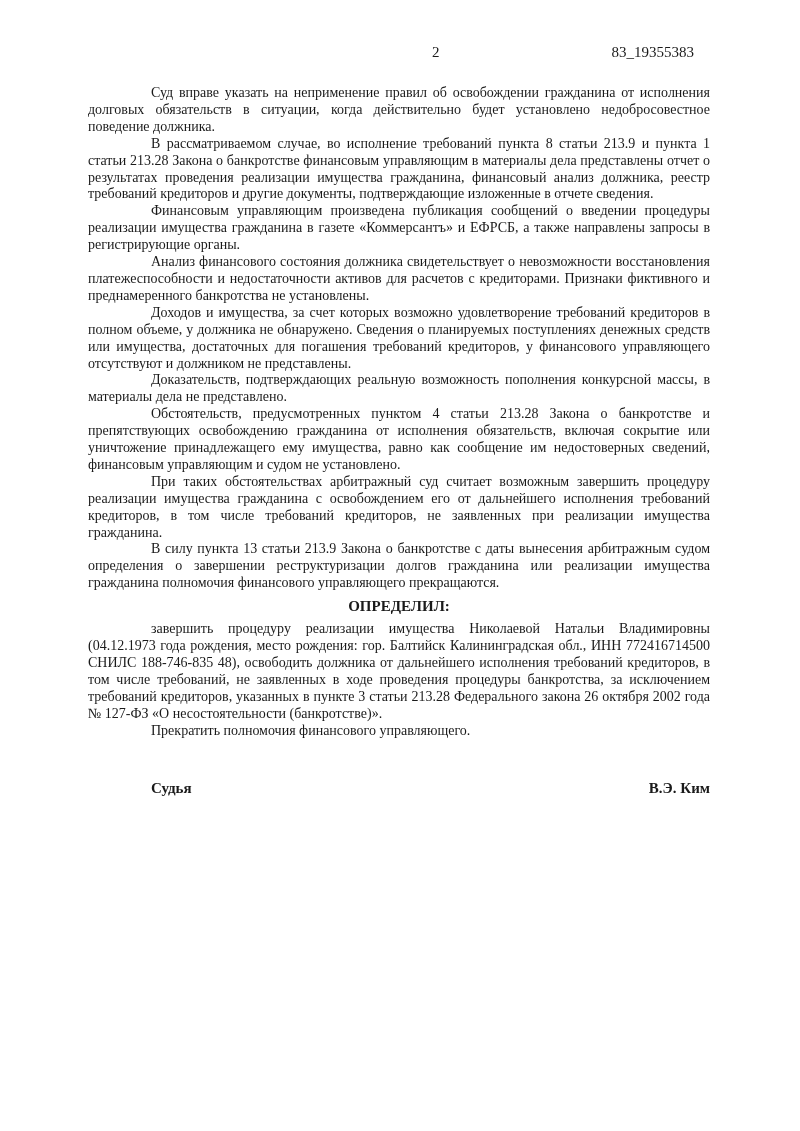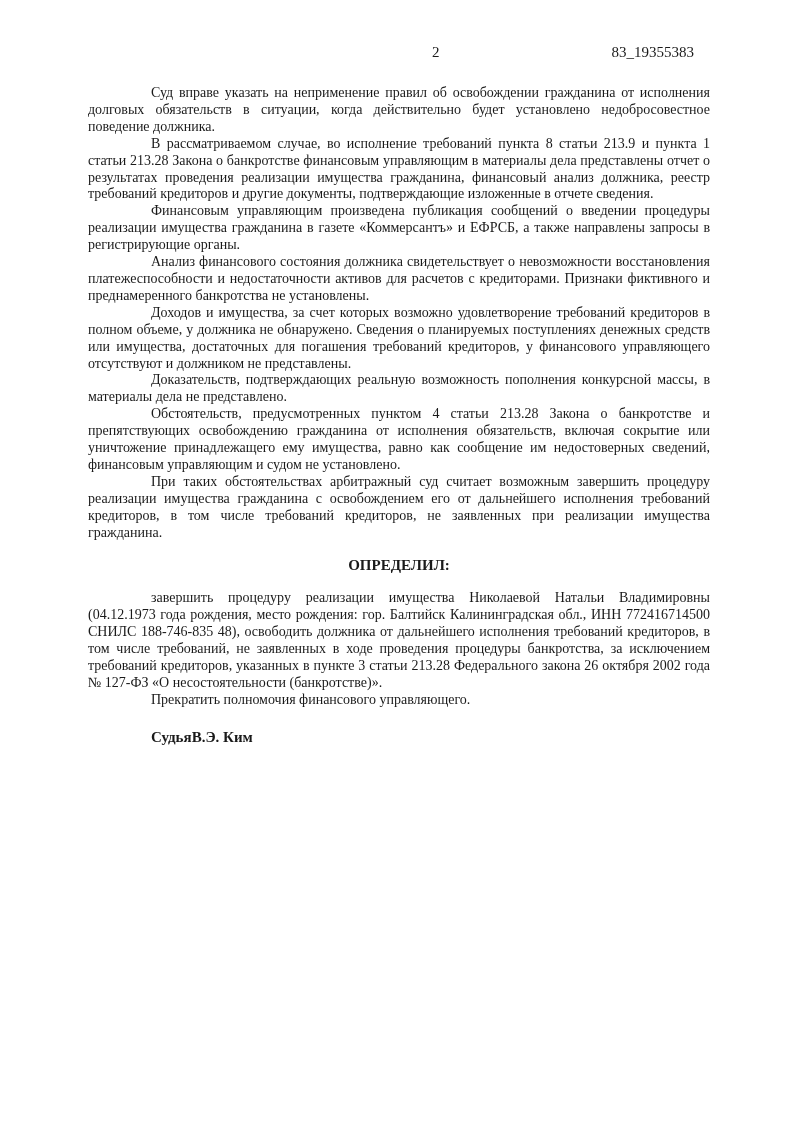--- a/index.html
+++ b/index.html
@@ -40,32 +40,33 @@
     top: 0;
   }
   .para {
     margin: 0;
     font-size: 14px;
     line-height: 16.9px;
     text-align: justify;
     text-indent: 63px;
   }
   .heading {
-    margin: 16px;
+    margin: 6px;
     font-size: 15px;
     line-height: 17px;
     text-align: center;
     font-weight: bold;
   }
   .signature {
     display: flex;
+    justify-content: space-between;
     align-items: baseline;
     font-weight: bold;
     font-size: 15px;
-    margin-top: 20px;
+    margin-top: 40px;
     padding-left: 63px;
   }
 </style>
 </head>
 <body>
 
 <div class="page">
   <div class="content">
 
     <div class="header">
@@ -74,20 +75,21 @@
     </div>
 
     <p class="para">Суд вправе указать на неприменение правил об освобождении гражданина от исполнения долговых обязательств в ситуации, когда действительно будет установлено недобросовестное поведение должника.</p>
     <p class="para">В рассматриваемом случае, во исполнение требований пункта 8 статьи 213.9 и пункта 1 статьи 213.28 Закона о банкротстве финансовым управляющим в материалы дела представлены отчет о результатах проведения реализации имущества гражданина, финансовый анализ должника, реестр требований кредиторов и другие документы, подтверждающие изложенные в отчете сведения.</p>
     <p class="para">Финансовым управляющим произведена публикация сообщений о введении процедуры реализации имущества гражданина в газете «Коммерсантъ» и ЕФРСБ, а также направлены запросы в регистрирующие органы.</p>
     <p class="para">Анализ финансового состояния должника свидетельствует о невозможности восстановления платежеспособности и недостаточности активов для расчетов с кредиторами. Признаки фиктивного и преднамеренного банкротства не установлены.</p>
     <p class="para">Доходов и имущества, за счет которых возможно удовлетворение требований кредиторов в полном объеме, у должника не обнаружено. Сведения о планируемых поступлениях денежных средств или имущества, достаточных для погашения требований кредиторов, у финансового управляющего отсутствуют и должником не представлены.</p>
     <p class="para">Доказательств, подтверждающих реальную возможность пополнения конкурсной массы, в материалы дела не представлено.</p>
     <p class="para">Обстоятельств, предусмотренных пунктом 4 статьи 213.28 Закона о банкротстве и препятствующих освобождению гражданина от исполнения обязательств, включая сокрытие или уничтожение принадлежащего ему имущества, равно как сообщение им недостоверных сведений, финансовым управляющим и судом не установлено.</p>
     <p class="para">При таких обстоятельствах арбитражный суд считает возможным завершить процедуру реализации имущества гражданина с освобождением его от дальнейшего исполнения требований кредиторов, в том числе требований кредиторов, не заявленных при реализации имущества гражданина.</p>
+    <p class="para">В силу пункта 13 статьи 213.9 Закона о банкротстве с даты вынесения арбитражным судом определения о завершении реструктуризации долгов гражданина или реализации имущества гражданина полномочия финансового управляющего прекращаются.</p>
 
     <p class="heading">ОПРЕДЕЛИЛ:</p>
 
     <p class="para">завершить процедуру реализации имущества Николаевой Натальи Владимировны (04.12.1973 года рождения, место рождения: гор. Балтийск Калининградская обл., ИНН 772416714500 СНИЛС 188-746-835 48), освободить должника от дальнейшего исполнения требований кредиторов, в том числе требований, не заявленных в ходе проведения процедуры банкротства, за исключением требований кредиторов, указанных в пункте 3 статьи 213.28 Федерального закона 26 октября 2002 года № 127-ФЗ «О несостоятельности (банкротстве)».</p>
     <p class="para">Прекратить полномочия финансового управляющего.</p>
 
     <div class="signature">
       <span>Судья</span>
       <span>В.Э. Ким</span>
     </div>

